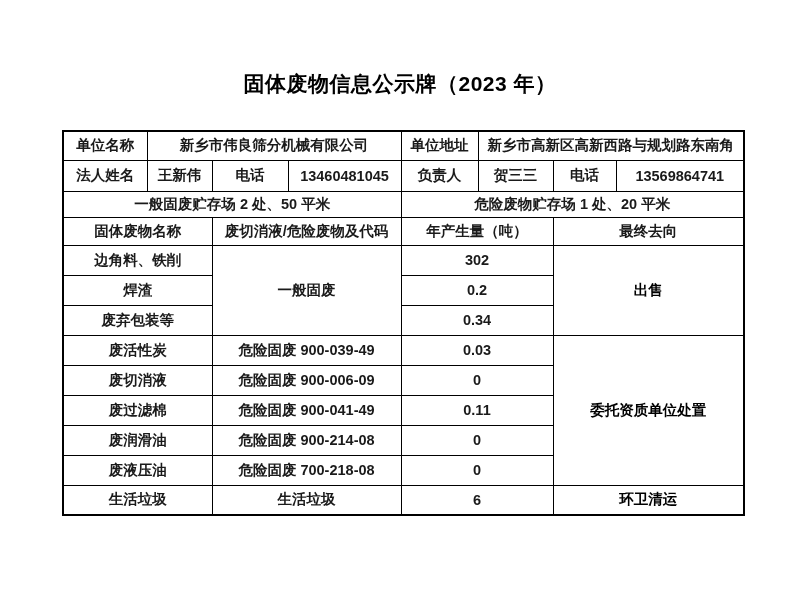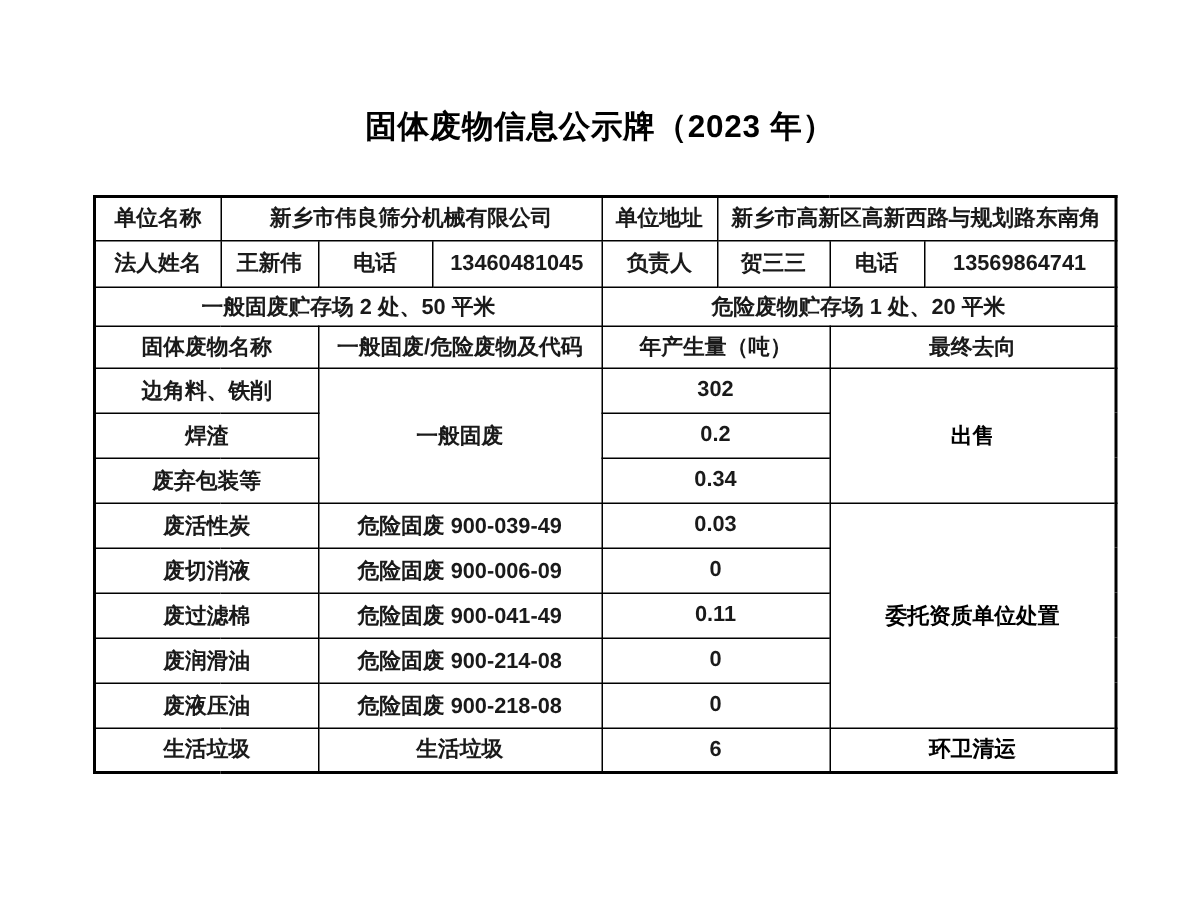--- a/index.html
+++ b/index.html
@@ -97,21 +97,21 @@
       <td>13569864741</td>
     </tr>
 
     <tr class="r3">
       <td colspan="4">一般固废贮存场 2 处、50 平米</td>
       <td colspan="4">危险废物贮存场 1 处、20 平米</td>
     </tr>
 
     <tr class="r4">
       <td colspan="2">固体废物名称</td>
-      <td colspan="2">一般固废/危险废物及代码</td>
+      <td colspan="2">废切消液/危险废物及代码</td>
       <td colspan="2">年产生量（吨）</td>
       <td colspan="2">最终去向</td>
     </tr>
 
     <tr class="rd">
       <td colspan="2">边角料、铁削</td>
       <td colspan="2" rowspan="3">一般固废</td>
       <td colspan="2">302</td>
       <td colspan="2" rowspan="3" class="blue">出售</td>
     </tr>
@@ -146,21 +146,21 @@
     </tr>
 
     <tr class="rd">
       <td colspan="2">废润滑油</td>
       <td colspan="2">危险固废 900-214-08</td>
       <td colspan="2">0</td>
     </tr>
 
     <tr class="rd">
       <td colspan="2">废液压油</td>
-      <td colspan="2">危险固废 900-218-08</td>
+      <td colspan="2">危险固废 700-218-08</td>
       <td colspan="2">0</td>
     </tr>
 
     <tr class="rd">
       <td colspan="2">生活垃圾</td>
       <td colspan="2">生活垃圾</td>
       <td colspan="2">6</td>
       <td colspan="2" class="blue">环卫清运</td>
     </tr>
 

